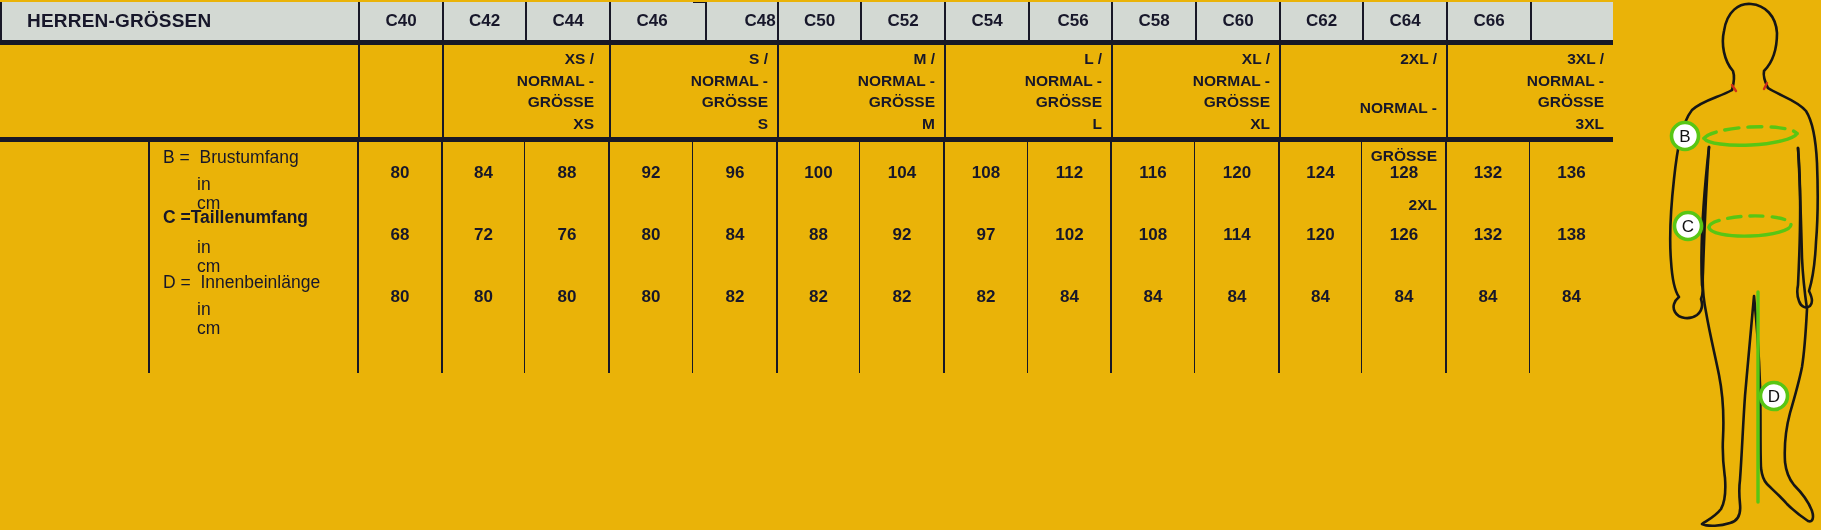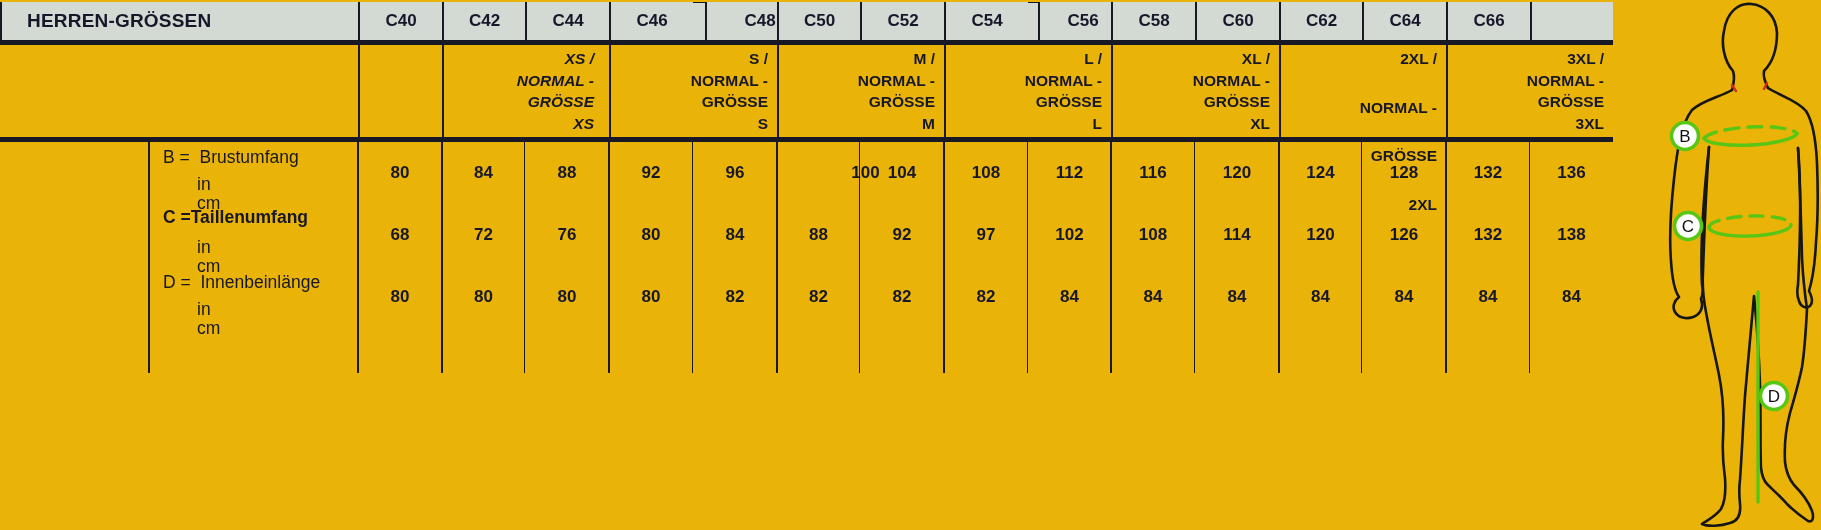--- a/index.html
+++ b/index.html
@@ -50,34 +50,34 @@
   </div>
   <div class="abs" id="header-cells">
       <div class="abs hcell" style="left: 358px; width: 84px;">C40</div>
       <div class="abs hcell" style="left: 442px; width: 83px;">C42</div>
       <div class="abs hcell" style="left: 525px; width: 84px;">C44</div>
       <div class="abs hcell" style="left: 609px; width: 84px;">C46</div>
       <div class="abs hcell" style="left: 693px; width: 108px; margin-left: 12px;">C48</div>
       <div class="abs hcell" style="left: 777px; width: 83px;">C50</div>
       <div class="abs hcell" style="left: 860px; width: 84px;">C52</div>
       <div class="abs hcell" style="left: 944px; width: 84px;">C54</div>
-      <div class="abs hcell" style="left: 1028px; width: 88px; margin-left: 10px;">C56</div>
+      <div class="abs hcell" style="left: 1028px; width: 88px;">C56</div>
       <div class="abs hcell" style="left: 1111px; width: 84px;">C58</div>
       <div class="abs hcell" style="left: 1195px; width: 84px;">C60</div>
       <div class="abs hcell" style="left: 1279px; width: 83px;">C62</div>
       <div class="abs hcell" style="left: 1362px; width: 84px;">C64</div>
       <div class="abs hcell" style="left: 1446px; width: 84px;">C66</div>
       <div class="abs hcell" style="left: 1530px; width: 83px;"></div>
     </div>
 
   <div class="abs band" style="top:40px;height:5px;"></div>
 
   <div class="abs" id="size-row">
       <div class="abs gcell" style="left: 358px; width: 84px; border-right: 0px;"></div>
-      <div class="abs gcell" style="left: 442px; width: 161px; font-style: italic;">
+      <div class="abs gcell" style="left: 442px; width: 161px;">
         <div class="gl">XS /</div>
         <div class="gl">NORMAL -</div>
         <div class="gl">GRÖSSE</div>
         <div class="gl">XS</div>
       </div>
       <div class="abs gcell" style="left: 609px; width: 168px;">
         <div class="gl">S /</div>
         <div class="gl">NORMAL -</div>
         <div class="gl">GRÖSSE</div>
         <div class="gl">S</div>
@@ -141,21 +141,21 @@
       <div class="abs vline" style="left: 1361px; width: 1.3px;"></div>
       <div class="abs vline" style="left: 1445px; width: 2.4px;"></div>
       <div class="abs vline" style="left: 1529px; width: 1.3px;"></div>
     </div>
   <div class="abs" id="value-cells">
       <div class="abs vcell" style="left: 358px; top: 142px; width: 84px;">80</div>
       <div class="abs vcell" style="left: 442px; top: 142px; width: 83px;">84</div>
       <div class="abs vcell" style="left: 525px; top: 142px; width: 84px;">88</div>
       <div class="abs vcell" style="left: 609px; top: 142px; width: 84px;">92</div>
       <div class="abs vcell" style="left: 693px; top: 142px; width: 84px;">96</div>
-      <div class="abs vcell" style="left: 777px; top: 142px; width: 83px; padding-left: 47px;">100</div>
+      <div class="abs vcell" style="left: 777px; top: 142px; width: 83px;">100</div>
       <div class="abs vcell" style="left: 860px; top: 142px; width: 84px;">104</div>
       <div class="abs vcell" style="left: 944px; top: 142px; width: 84px;">108</div>
       <div class="abs vcell" style="left: 1028px; top: 142px; width: 83px;">112</div>
       <div class="abs vcell" style="left: 1111px; top: 142px; width: 84px;">116</div>
       <div class="abs vcell" style="left: 1195px; top: 142px; width: 84px;">120</div>
       <div class="abs vcell" style="left: 1279px; top: 142px; width: 83px;">124</div>
       <div class="abs vcell" style="left: 1362px; top: 142px; width: 84px;">128</div>
       <div class="abs vcell" style="left: 1446px; top: 142px; width: 84px;">132</div>
       <div class="abs vcell" style="left: 1530px; top: 142px; width: 83px;">136</div>
       <div class="abs vcell" style="left: 358px; top: 204px; width: 84px;">68</div>

